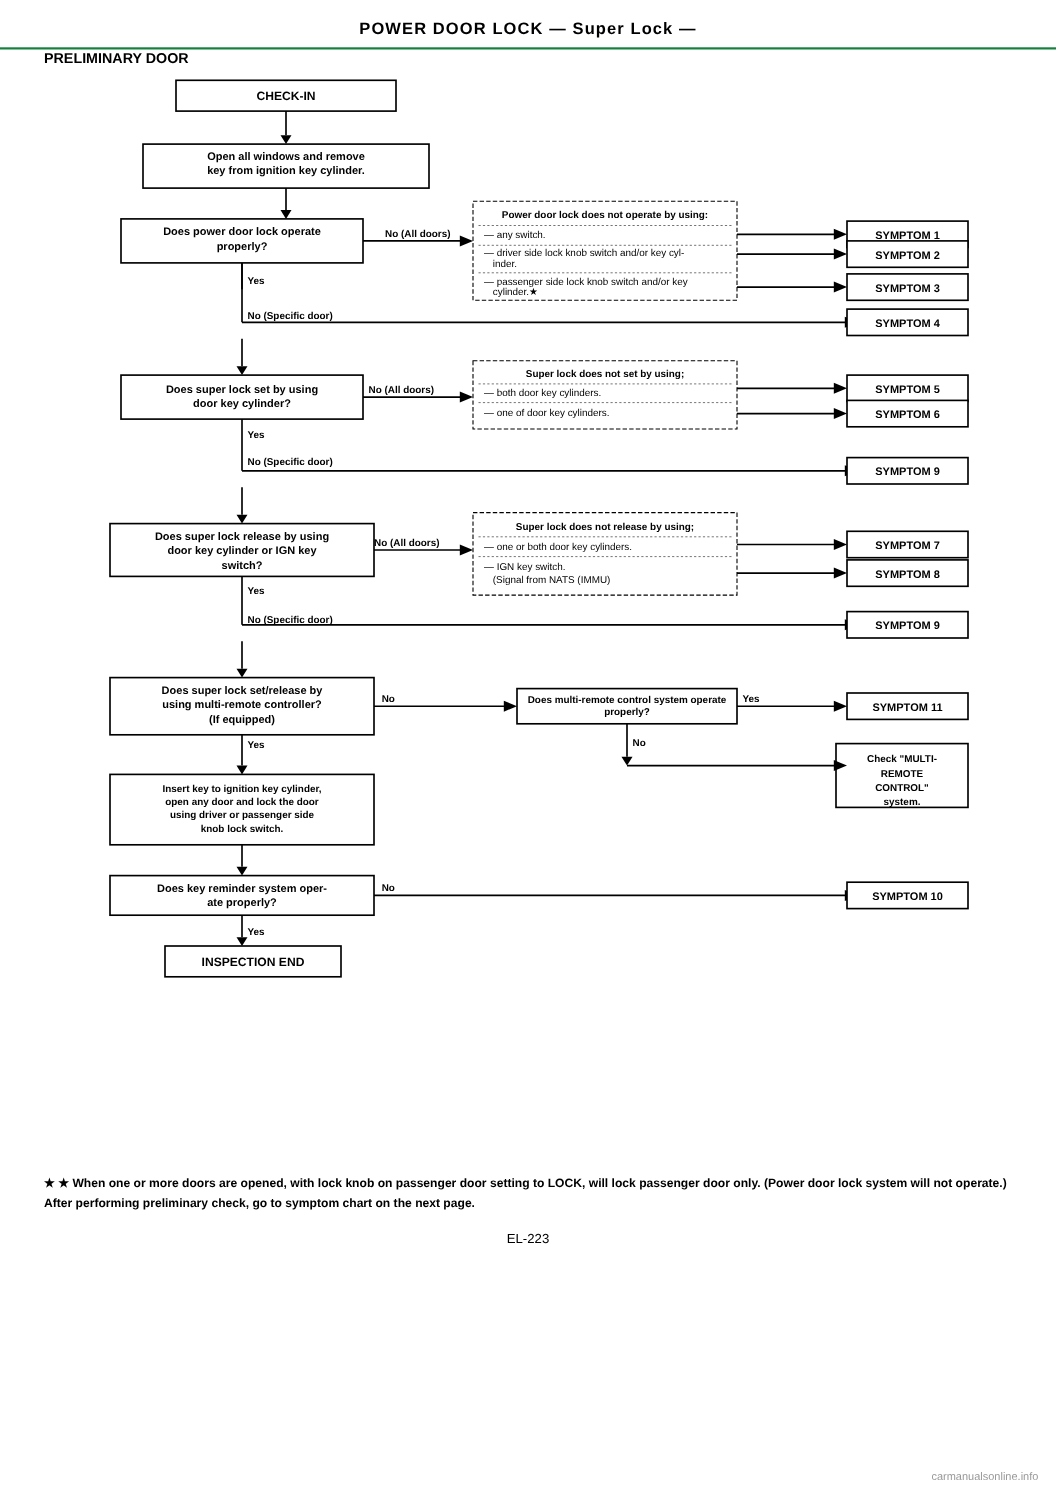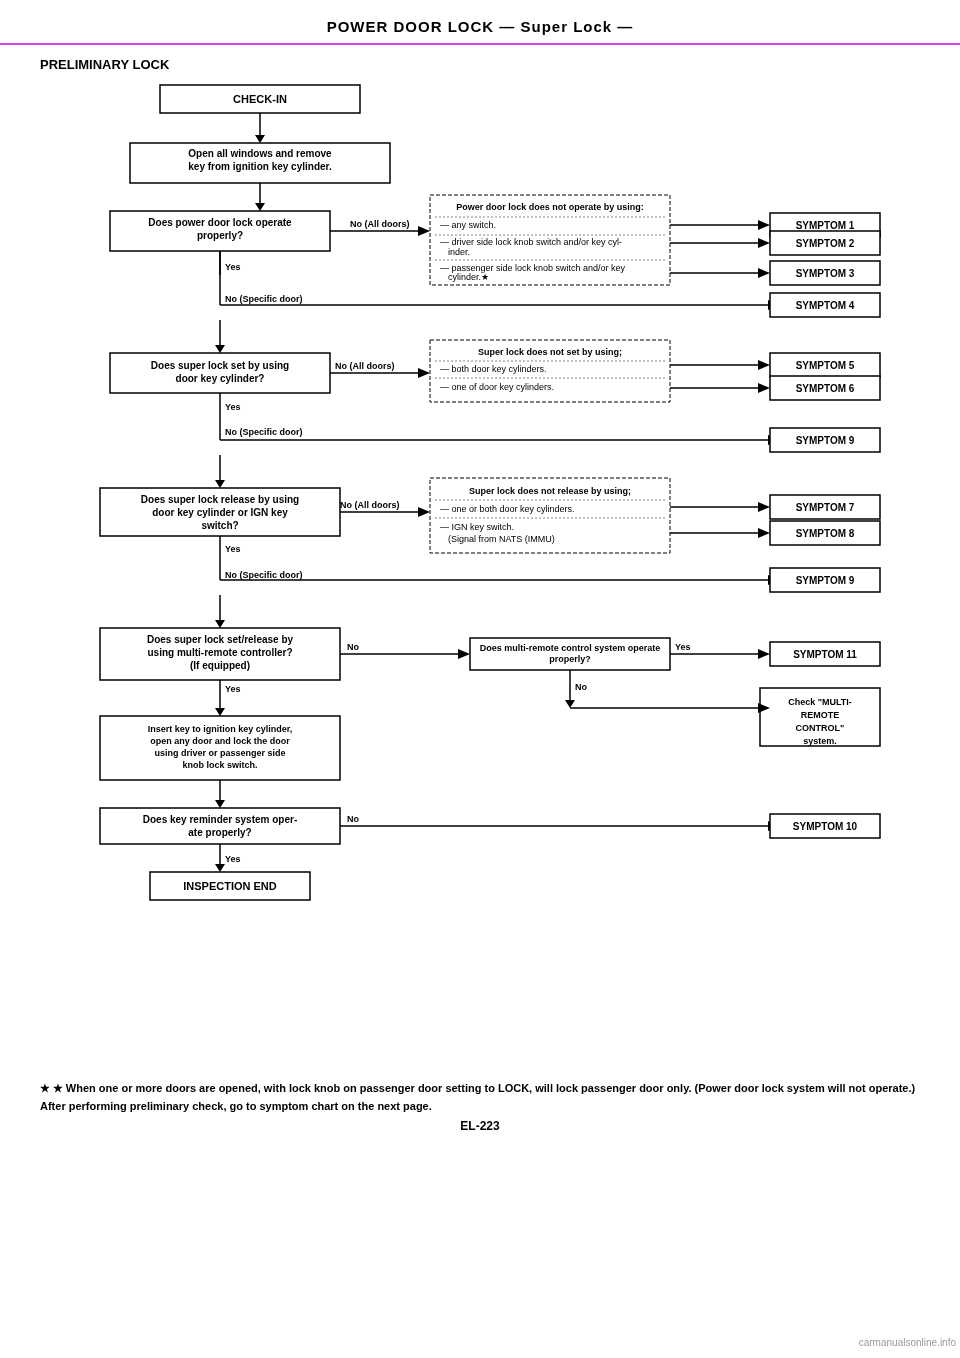--- a/index.html
+++ b/index.html
@@ -12,22 +12,21 @@
       color: #000;
       position: relative;
     }
 
     .page-header {
       text-align: center;
       padding: 18px 0 8px 0;
       font-size: 15px;
       font-weight: bold;
       letter-spacing: 1px;
-      border-bottom: 2px solid #d946ef;
-      margin-bottom: 12px;
+      border-bottom: 2px solid #15803d;
     }
 
     .main-title {
       text-align: center;
       font-size: 18px;
       font-weight: bold;
       margin-bottom: 16px;
       font-style: italic;
     }
 
@@ -49,45 +48,45 @@
 
     .footer-note {
       margin-top: 20px;
       font-size: 11px;
       font-weight: bold;
       line-height: 1.6;
     }
 
     .page-number {
       text-align: center;
-      margin-top: 4px;
+      margin-top: 16px;
       font-size: 12px;
-      font-weight: bold;
+      font-weight: normal;
     }
 
     .watermark {
       position: fixed;
       bottom: 10px;
-      right: 4px;
+      right: 16px;
       font-size: 10px;
       color: #999;
     }
   </style>
 </head>
 <body>
 
 <div>
   <div class="page-header">
     <span>POWER DOOR LOCK — Super Lock —</span>
   </div>
 </div>
 
 <div class="content-area">
 
-  <div class="preliminary-label">PRELIMINARY LOCK</div>
+  <div class="preliminary-label">PRELIMINARY DOOR</div>
 
   <svg class="flowchart-svg" width="880" height="980" viewBox="0 0 880 980">
 
     <rect x="120" y="5" width="200" height="28" fill="white" stroke="black" stroke-width="1.5"></rect>
     <text x="220" y="23" text-anchor="middle" font-size="11" font-weight="bold" font-family="Arial">CHECK-IN</text>
 
     <line x1="220" y1="33" x2="220" y2="55" stroke="black" stroke-width="1.5"></line>
     <polygon points="215,55 225,55 220,63" fill="black"></polygon>
 
     <rect x="90" y="63" width="260" height="40" fill="white" stroke="black" stroke-width="1.5"></rect>

